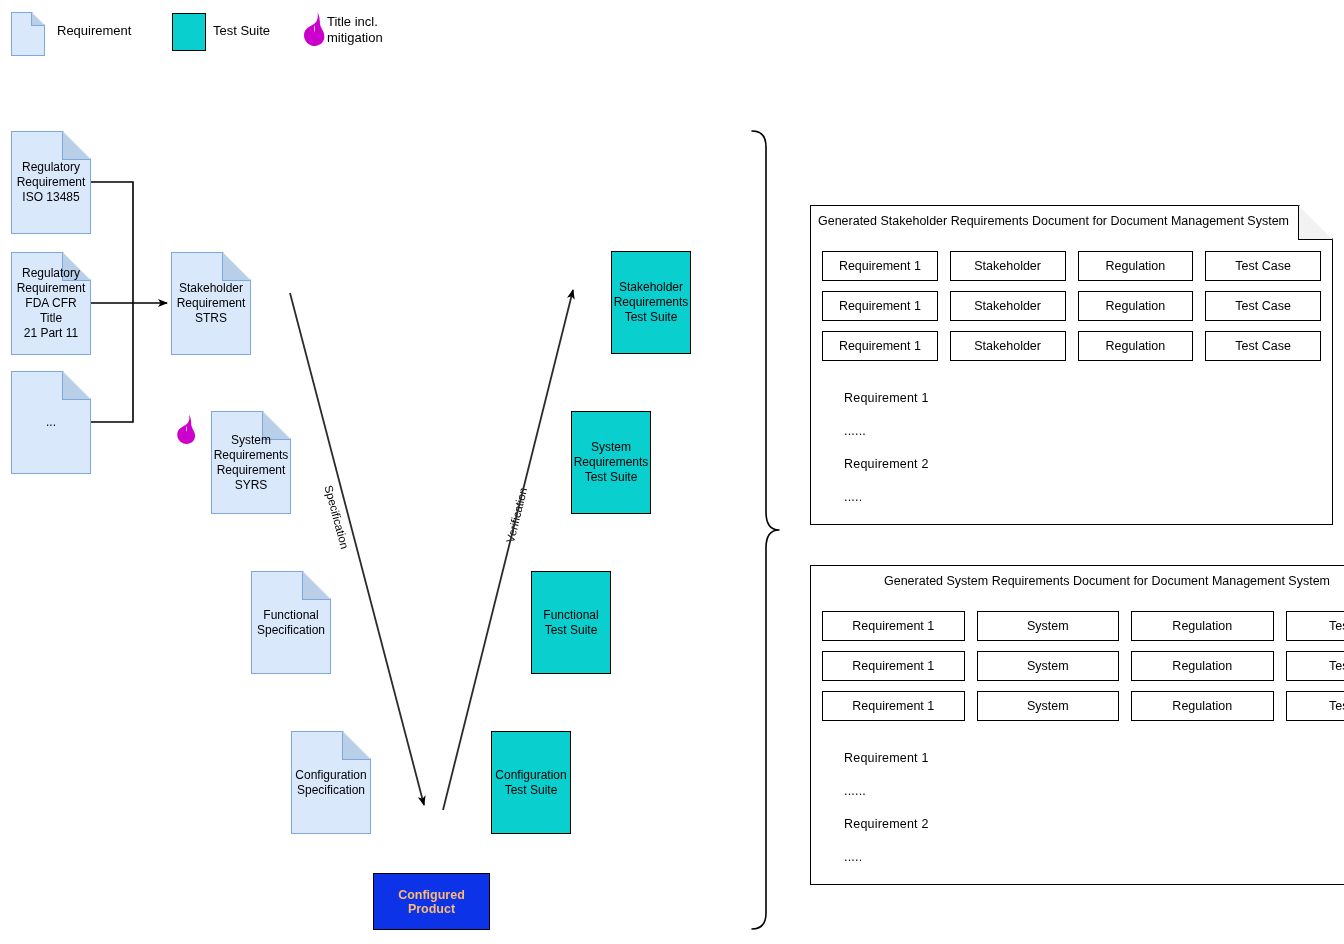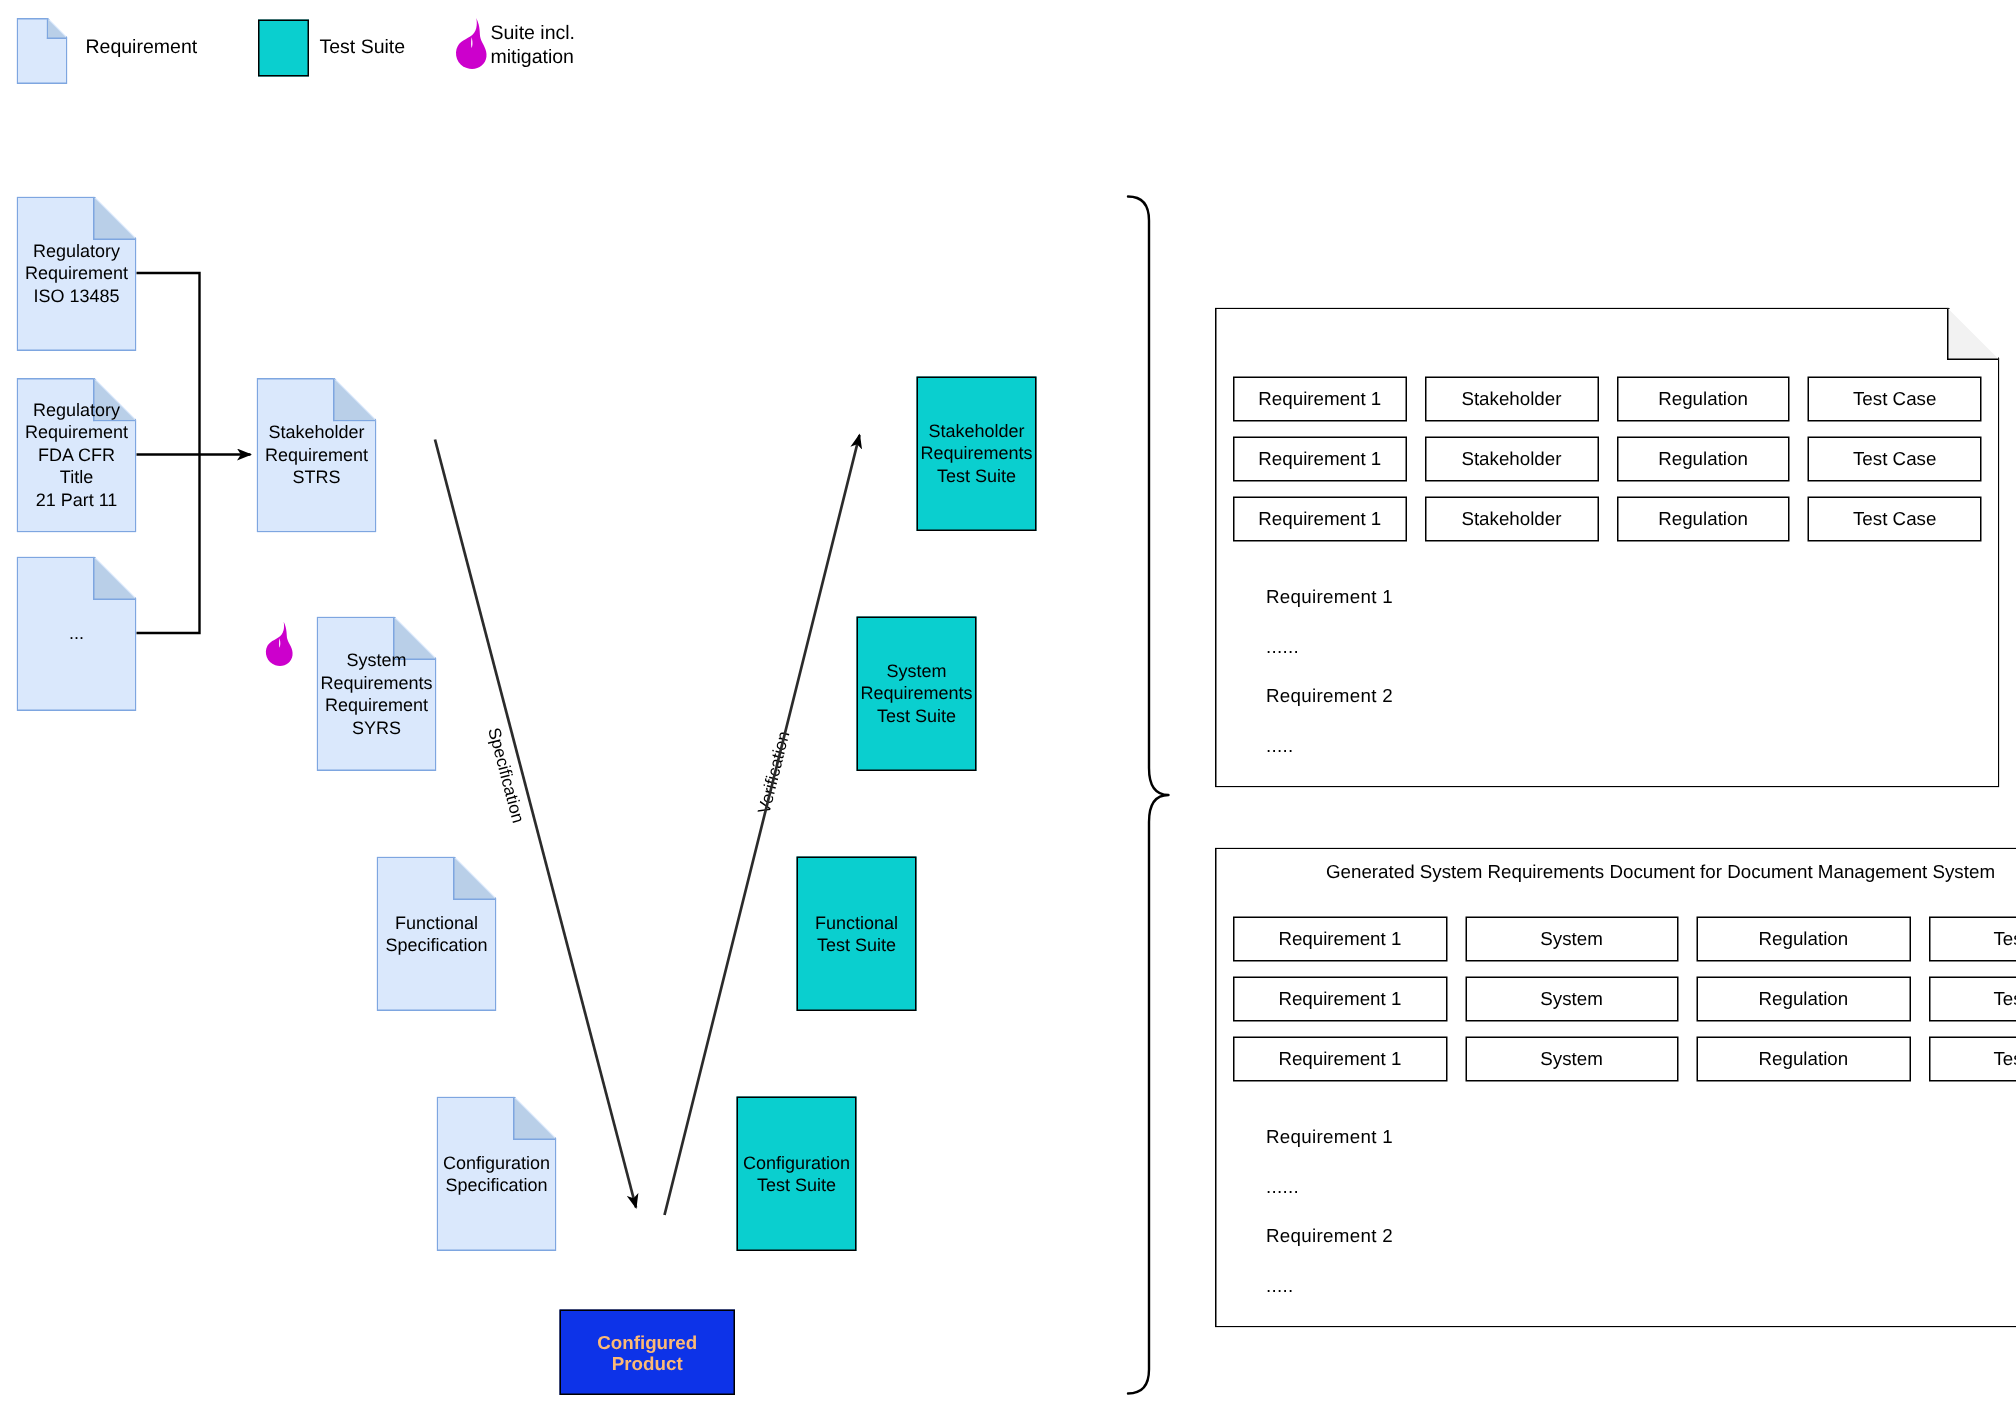--- a/index.html
+++ b/index.html
@@ -226,21 +226,21 @@
   <div class="abs" style="left:298px; top:10px; width:32px; height:40px;">
     <svg width="32" height="40" viewBox="0 0 32 40">
       <path d="M19.5 2 C19.5 2 21 8 18 12 C15.2 15.7 9.5 16.4 7.2 20.6
                C4.3 25.8 6.8 33.4 13.2 35.4 C19.5 37.4 25.6 33.8 26.3 27.8
                C26.9 22.6 23.6 19.5 22.4 15.6 C21.4 12.2 22.6 8.4 19.5 2 Z
                M16.4 14.8 C16.4 14.8 17.9 19.5 16.2 22.4 C14.9 24.6 11.9 25
                11.1 27.5 C10.3 30.1 12.2 32.6 14.9 32.3 C17.8 32 19.2 29.2
                18.2 26.6 C17.2 24.2 15.3 22.3 16.4 14.8 Z" fill="#cc00cc"></path>
     </svg>
   </div>
-  <div class="legend-text" style="left:327px; top:14px;">Suite incl.
+  <div class="legend-text" style="left:327px; top:14px;">Title incl.
 mitigation</div>
 
   <div class="doc" style="left:11px; top:131px; width:80px; height:103px;">
     <div class="doc-body"></div>
     <div class="doc-fold"></div>
     <div class="doc-label">Regulatory
 Requirement
 ISO 13485</div>
   </div>
 
@@ -314,20 +314,21 @@
 
   <div class="tsuite" style="left:491px; top:731px; width:80px; height:103px;">Configuration
 Test Suite</div>
 
   <div class="product" style="left:373px; top:873px; width:117px; height:57px;">Configured Product</div>
 
   <div class="gendoc" style="left:810px; top:205px; width:523px; height:320px;">
     <div class="gd-body"></div>
     <div class="gd-fold"></div>
     <div class="gd-inner">
+      <div class="gd-title">Generated Stakeholder Requirements Document for Document Management System</div>
       <div class="gd-table" style="top:46px;">
         <div class="gd-row">
           <div class="gd-cell">Requirement 1</div>
           <div class="gd-cell">Stakeholder</div>
           <div class="gd-cell">Regulation</div>
           <div class="gd-cell">Test Case</div>
         </div>
         <div class="gd-row">
           <div class="gd-cell">Requirement 1</div>
           <div class="gd-cell">Stakeholder</div>

